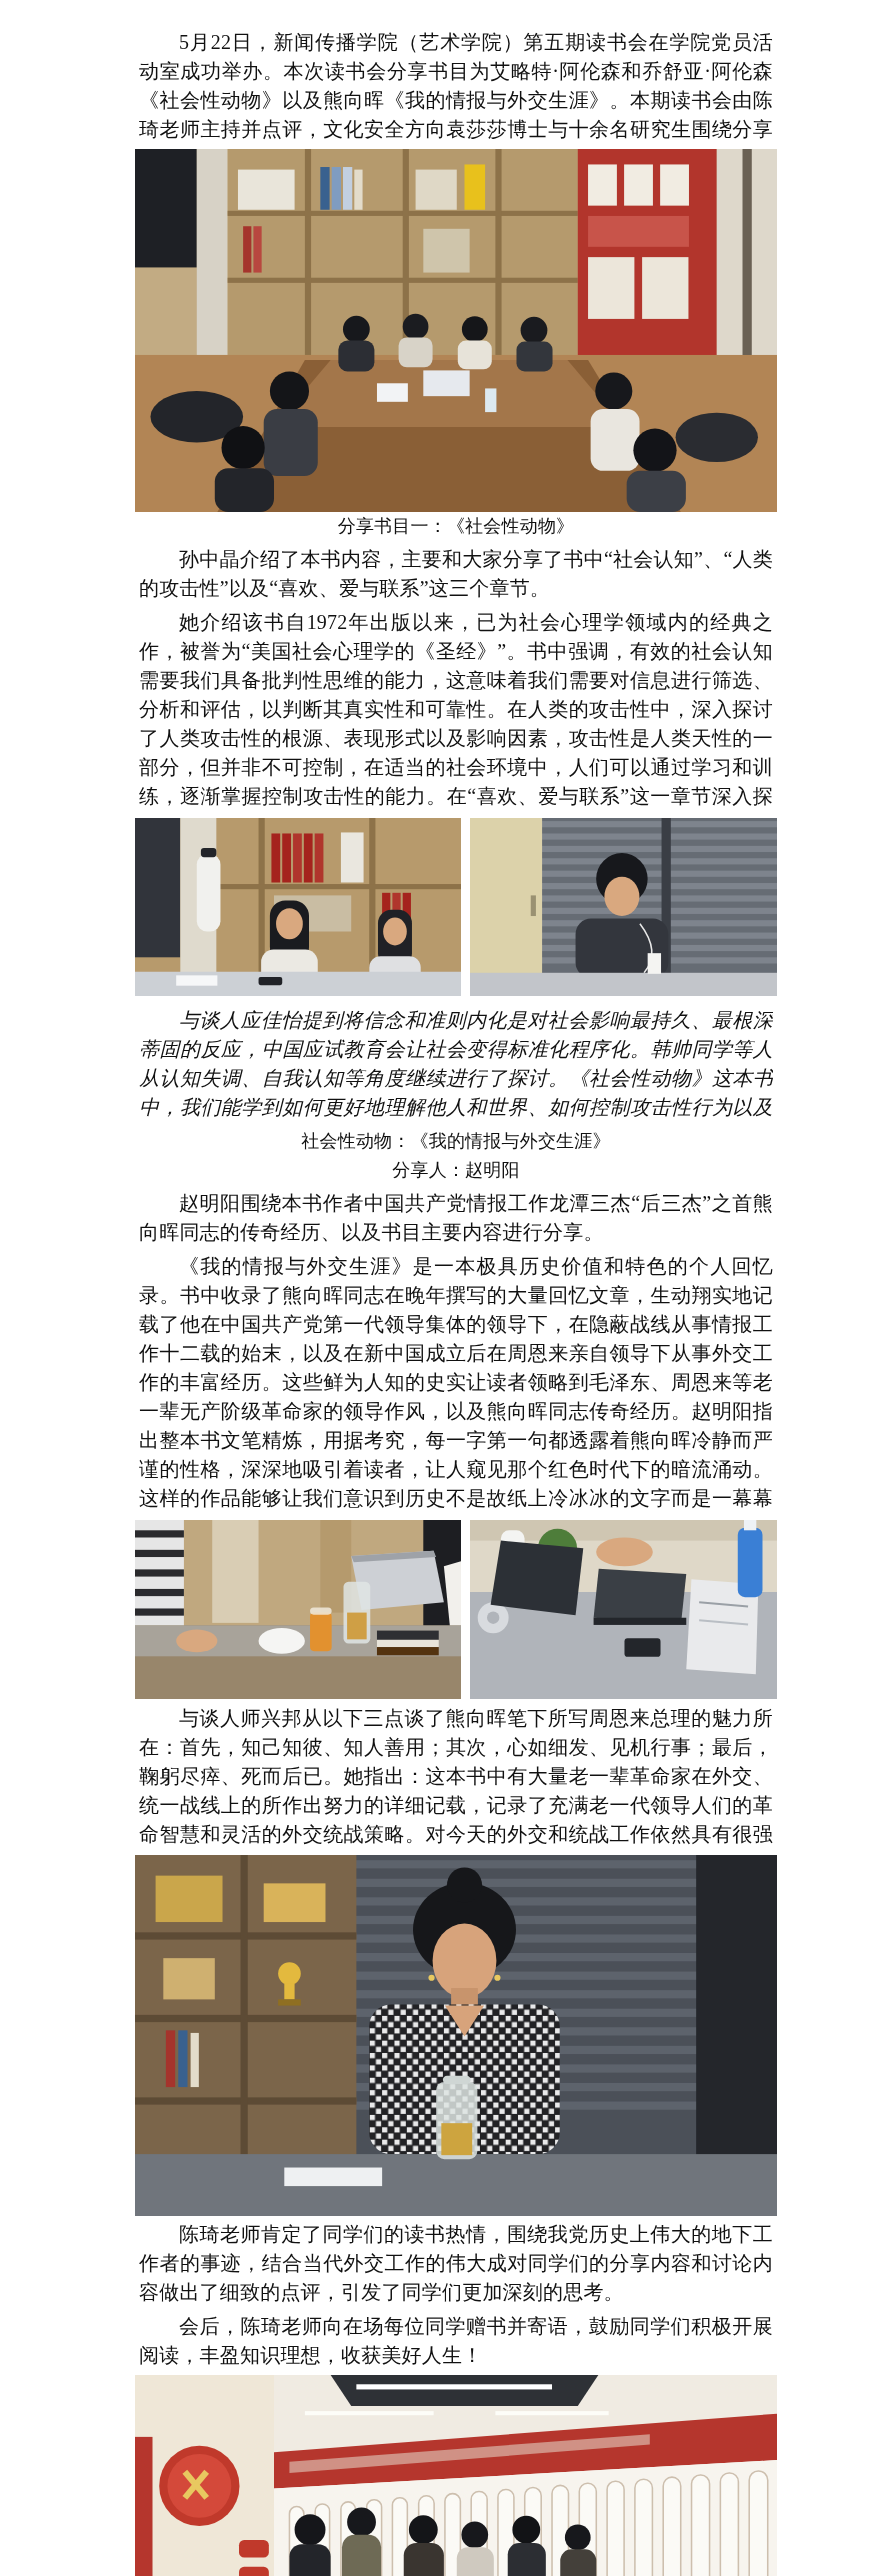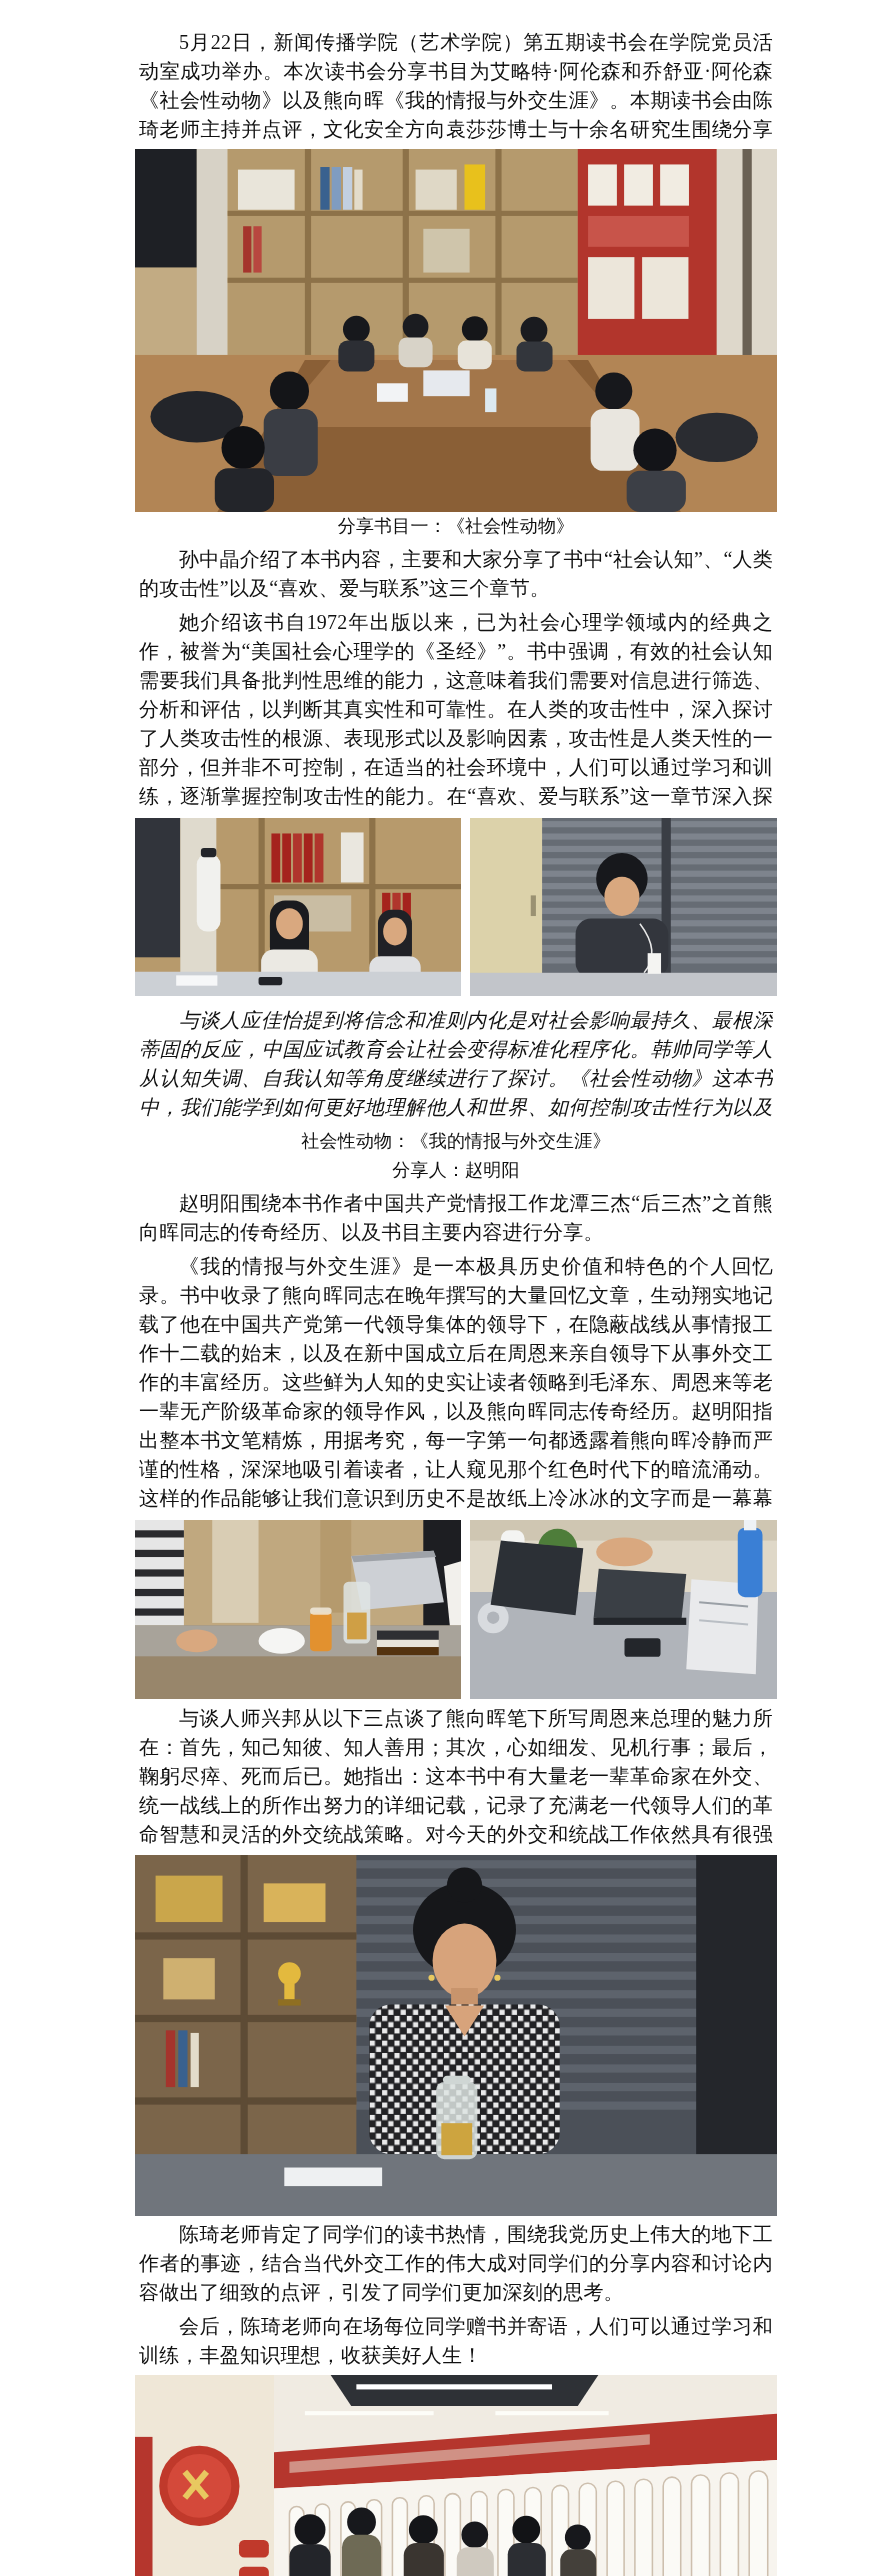--- a/index.html
+++ b/index.html
@@ -290,21 +290,21 @@
       <polygon points="602,292 640,352 678,292" fill="#d7a37b"></polygon>
       <rect x="0" y="580" width="1247" height="120" fill="#70757c"></rect>
       <rect x="585" y="440" width="80" height="150" rx="16" fill="#dde4e2" opacity="0.85"></rect>
       <rect x="595" y="520" width="60" height="62" fill="#cda43f"></rect>
       <rect x="598" y="428" width="54" height="16" rx="8" fill="#cfd6d4"></rect>
       <rect x="290" y="606" width="190" height="36" fill="#eef0f2"></rect>
     </svg>
   </figure>
 
   <p class="para p8">陈琦老师肯定了同学们的读书热情，围绕我党历史上伟大的地下工作者的事迹，结合当代外交工作的伟大成对同学们的分享内容和讨论内容做出了细致的点评，引发了同学们更加深刻的思考。</p>
-  <p class="para p9">会后，陈琦老师向在场每位同学赠书并寄语，人们可以通过学习和训练，丰盈知识理想，收获美好人生！</p>
+  <p class="para p9">会后，陈琦老师向在场每位同学赠书并寄语，鼓励同学们积极开展阅读，丰盈知识理想，收获美好人生！</p>
 
   <figure class="ph ph-full f5" aria-label="会后师生在党建文化墙前领取赠书">
     <svg viewBox="0 0 1247 700" preserveAspectRatio="none">
       <rect width="1247" height="700" fill="#f0ebe2"></rect>
       <polygon points="380,0 900,0 860,60 420,60" fill="#2e3136"></polygon>
       <rect x="430" y="18" width="380" height="10" fill="#ffffff"></rect>
       <rect x="330" y="70" width="250" height="8" fill="#fdfdf8"></rect>
       <rect x="700" y="70" width="220" height="8" fill="#fdfdf8"></rect>
       <rect x="0" y="0" width="270" height="560" fill="#efe7d7"></rect>
       <rect x="0" y="120" width="34" height="380" fill="#b5362d"></rect>

